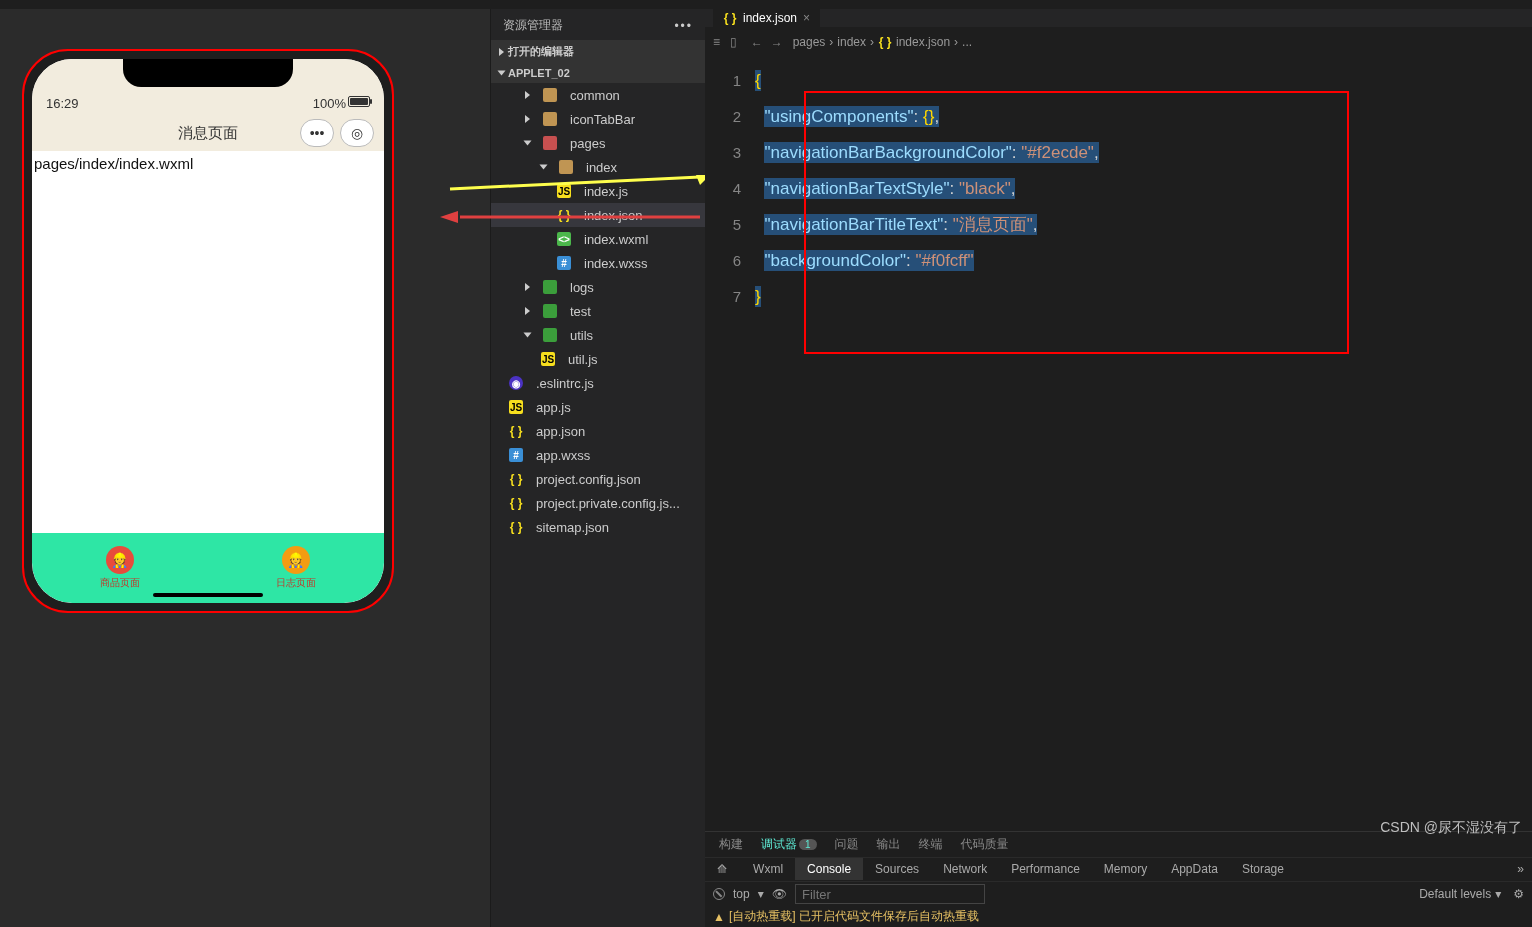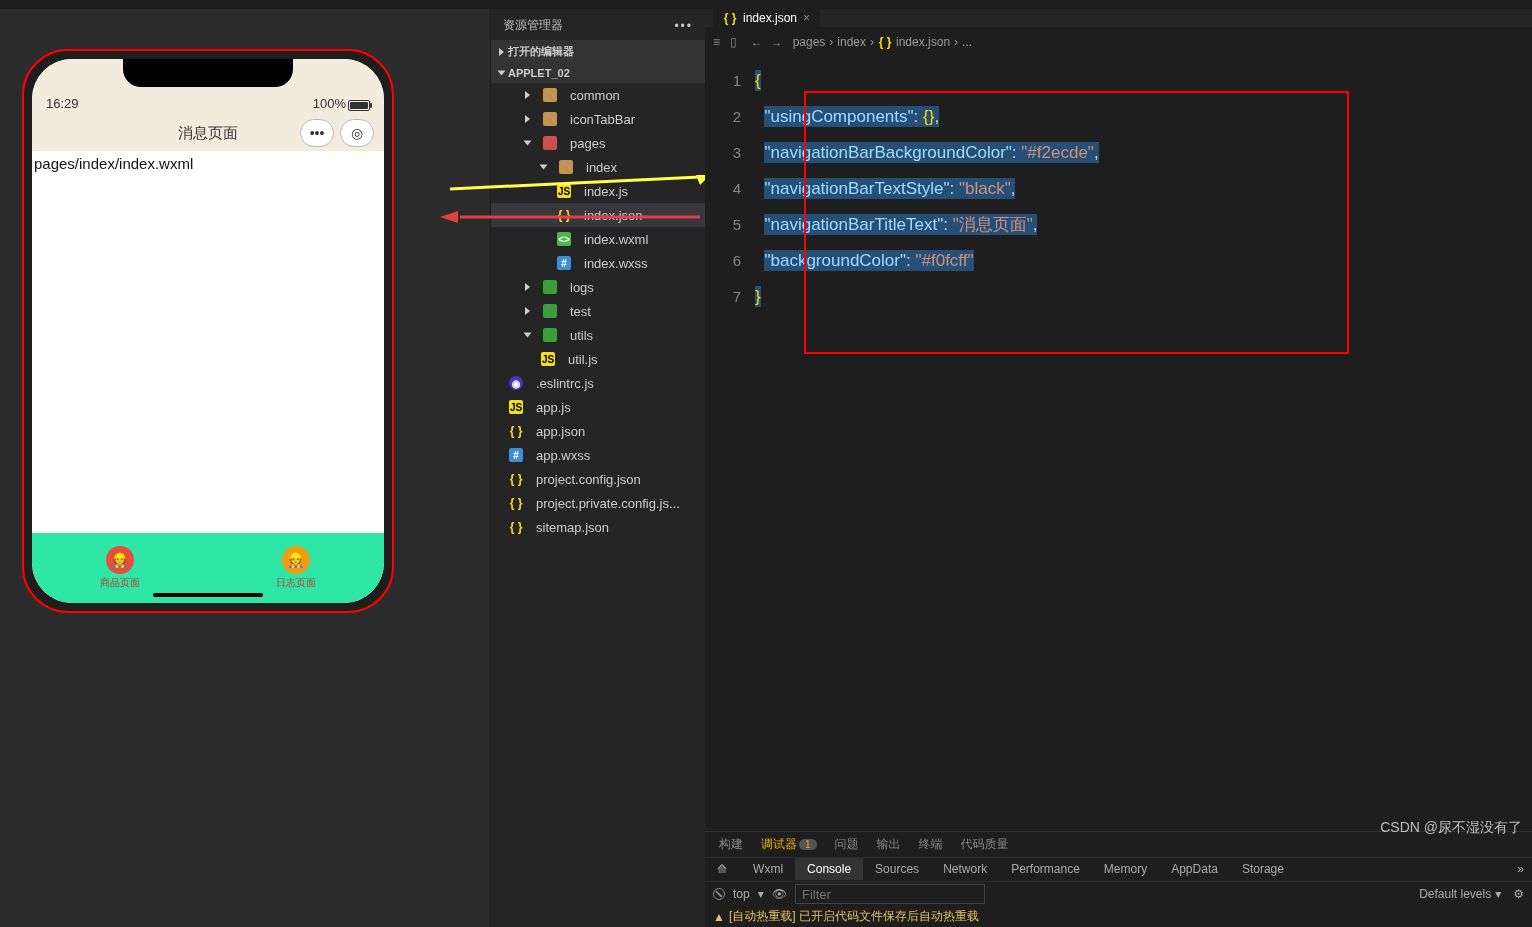--- a/index.html
+++ b/index.html
@@ -6,21 +6,21 @@
 body { background:#1e1e1e; width:1532px; height:927px; overflow:hidden; position:relative; color:#ccc; }
 
 .main{position:absolute;top:9px;left:0;right:0;bottom:0;display:flex;}
 
 
 .preview-area{width:490px;background:#2b2b2b;display:flex;align-items:flex-start;justify-content:flex-start;position:relative;}
 .phone-outline{position:absolute;left:22px;top:40px;width:372px;height:564px;border:2px solid #ff0000;border-radius:46px;background:#1e1e1e;}
 .phone-inner{position:absolute;inset:8px;border-radius:40px;background:#fff;overflow:hidden;}
 .notch{position:absolute;top:0;left:50%;transform:translateX(-50%);width:170px;height:28px;background:#000;border-radius:0 0 18px 18px;}
 .status-bar{height:56px;background:#f2ecde;display:flex;align-items:flex-end;justify-content:space-between;padding:0 14px 4px;font-size:13px;color:#333;}
-.bat{display:flex;align-items:flex-end;gap:2px;}
+.bat{display:flex;align-items:flex-start;gap:2px;}
 .bat-ic{width:22px;height:11px;border:1px solid #333;border-radius:2px;position:relative;}
 .bat-ic:after{content:"";position:absolute;right:-3px;top:2px;width:2px;height:5px;background:#333;border-radius:1px;}
 .bat-fill{position:absolute;inset:1px;background:#333;border-radius:1px;}
 .nav-bar{height:36px;background:#f2ecde;display:flex;align-items:center;justify-content:center;position:relative;color:#333;font-size:15px;}
 .capsule{position:absolute;right:10px;top:4px;display:flex;gap:6px;}
 .cap-btn{width:34px;height:28px;border:1px solid #bbb;border-radius:14px;background:#fff;display:flex;align-items:center;justify-content:center;font-size:14px;}
 .page-body{background:#fff;color:#111;padding:4px 2px;font-size:15px;height:calc(100% - 56px - 36px - 70px);font-family:Arial,sans-serif;}
 .tabbar{position:absolute;bottom:0;left:0;right:0;height:70px;background:#2ee6a5;display:flex;border-radius:0 0 40px 40px;}
 .tab-item{flex:1;display:flex;flex-direction:column;align-items:center;justify-content:center;font-size:10px;color:#c0392b;gap:2px;}
 .tab-ic{width:28px;height:28px;border-radius:50%;background:#e74c3c;color:#fff;display:flex;align-items:center;justify-content:center;font-size:14px;}
@@ -62,21 +62,21 @@
 .key{color:#9cdcfe}
 .pun{color:#d4d4d4}
 .str{color:#ce9178}
 .red-box{position:absolute;left:49px;top:34px;width:545px;height:263px;border:2px solid #ff0000;pointer-events:none;}
 .arrow-yellow{position:absolute;left:440px;top:166px;width:270px;height:16px;pointer-events:none;}
 .arrow-red{position:absolute;left:440px;top:200px;width:270px;height:16px;pointer-events:none;}
 
 
 .bottom{height:96px;background:#1e1e1e;border-top:1px solid #333;display:flex;flex-direction:column;font-size:12px;}
 .bottom-tabs{height:30px;display:flex;align-items:center;gap:18px;padding:0 14px;color:#888;border-bottom:1px solid #2a2a2a;}
-.btab.active{color:#eab308;}
+.btab.active{color:#5eead4;}
 .badge{background:#555;border-radius:8px;padding:0 6px;font-size:10px;margin-left:2px;}
 .console-tabs{height:28px;display:flex;align-items:center;gap:0;padding:0 8px;color:#aaa;border-bottom:1px solid #2a2a2a;}
 .ctab{padding:4px 12px;}
 .ctab.active{background:#333;color:#fff;}
 .ctab.first{padding-left:4px;padding-right:14px;}
 .chevrons{margin-left:auto;color:#aaa;}
 .filter-row{height:28px;display:flex;align-items:center;gap:8px;padding:0 8px;color:#aaa;}
 .noentry{width:12px;height:12px;border:1.5px solid #888;border-radius:50%;position:relative;}
 .noentry:after{content:"";position:absolute;left:1px;right:1px;top:4px;height:1.5px;background:#888;transform:rotate(45deg);}
 .filter-in{flex:0 0 180px;height:20px;background:#1e1e1e;border:1px solid #444;color:#aaa;padding:0 6px;font-size:13px;}

